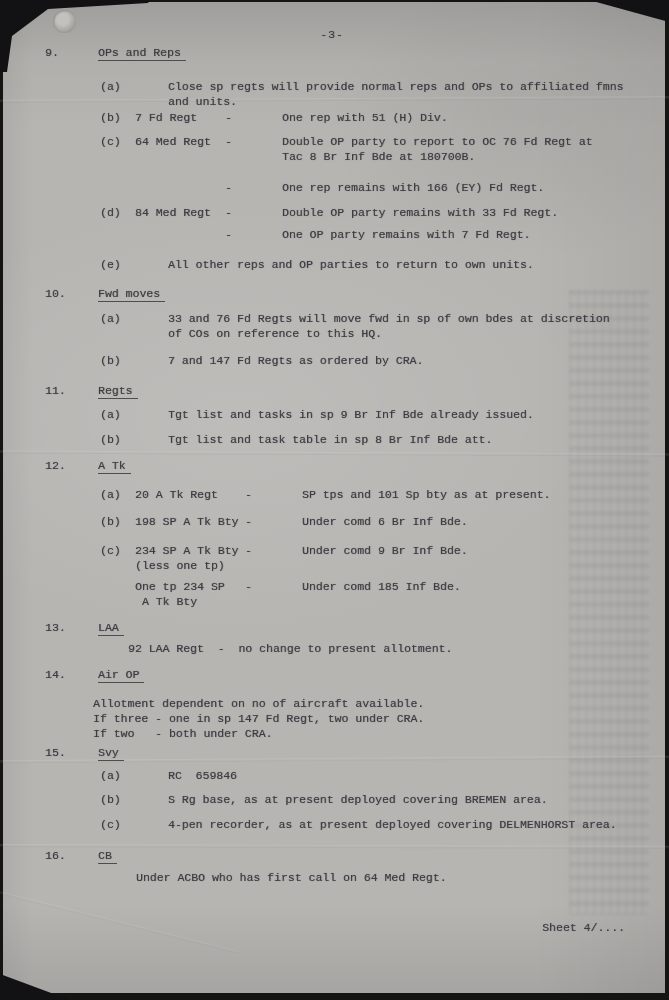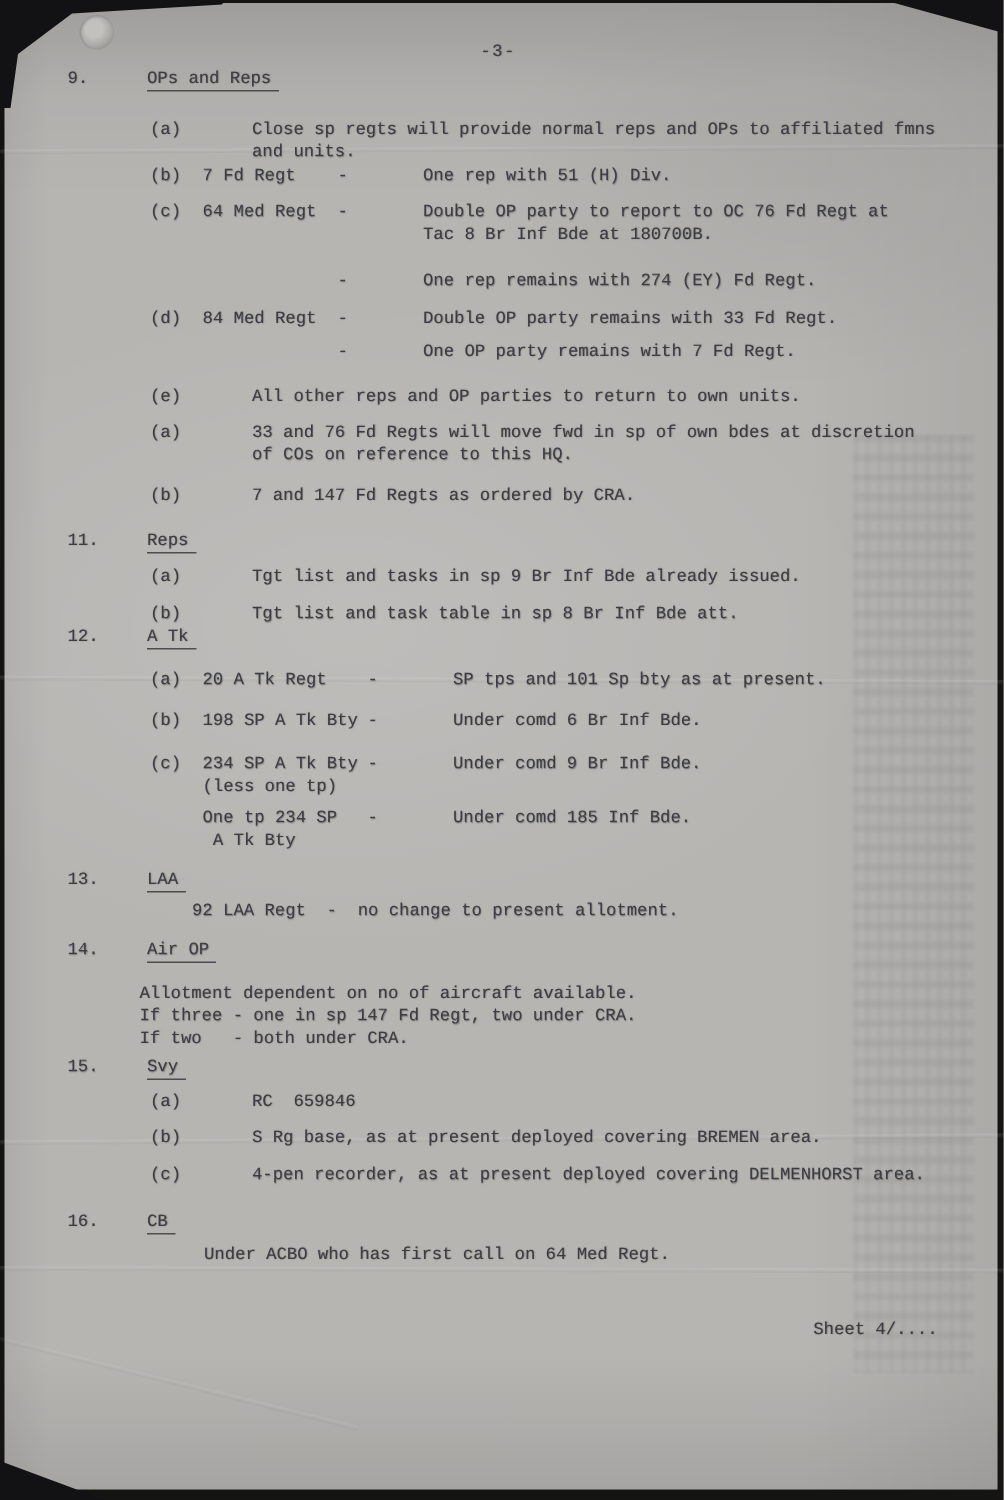--- a/index.html
+++ b/index.html
@@ -113,63 +113,67 @@
       <span class="marker">(c)</span>
       <span class="unit">64 Med Regt</span>
       <span class="dash">-</span>
       <span class="text">Double OP party to report to OC 76 Fd Regt at
 Tac 8 Br Inf Bde at 180700B.</span>
     </div>
     <div class="row" style="margin-top:16px">
       <span class="spacer"></span>
       <span class="unit"></span>
       <span class="dash">-</span>
-      <span class="text">One rep remains with 274 (EY) Fd Regt.</span>
+      <span class="text">One rep remains with 166 (EY) Fd Regt.</span>
     </div>
     <div class="row" style="margin-top:10px">
       <span class="marker">(d)</span>
       <span class="unit">84 Med Regt</span>
       <span class="dash">-</span>
       <span class="text">Double OP party remains with 33 Fd Regt.</span>
     </div>
     <div class="row" style="margin-top:7px">
       <span class="spacer"></span>
       <span class="unit"></span>
       <span class="dash">-</span>
       <span class="text">One OP party remains with 7 Fd Regt.</span>
     </div>
     <div class="row" style="margin-top:15px">
       <span class="marker">(e)</span>
       <span class="text">All other reps and OP parties to return to own units.</span>
     </div>
 
+    <div class="sec" style="margin-top:14px">
+      <span class="num">10.</span>
+      <span class="title">Fwd moves</span>
+    </div>
     <div class="row" style="margin-top:9px">
       <span class="marker">(a)</span>
       <span class="text">33 and 76 Fd Regts will move fwd in sp of own bdes at discretion
 of COs on reference to this HQ.</span>
     </div>
     <div class="row" style="margin-top:12px">
       <span class="marker">(b)</span>
       <span class="text">7 and 147 Fd Regts as ordered by CRA.</span>
     </div>
 
     <div class="sec" style="margin-top:15px">
       <span class="num">11.</span>
-      <span class="title">Reps</span>
+      <span class="title">Regts</span>
     </div>
     <div class="row" style="margin-top:8px">
       <span class="marker">(a)</span>
       <span class="text">Tgt list and tasks in sp 9 Br Inf Bde already issued.</span>
     </div>
     <div class="row" style="margin-top:10px">
       <span class="marker">(b)</span>
       <span class="text">Tgt list and task table in sp 8 Br Inf Bde att.</span>
     </div>
 
-    <div class="sec" style="">
+    <div class="sec" style="margin-top:11px">
       <span class="num">12.</span>
       <span class="title">A Tk</span>
     </div>
     <div class="row" style="margin-top:13px">
       <span class="marker">(a)</span>
       <span class="unit wide">20 A Tk Regt</span>
       <span class="dash">-</span>
       <span class="text">SP tps and 101 Sp bty as at present.</span>
     </div>
     <div class="row" style="margin-top:12px">

